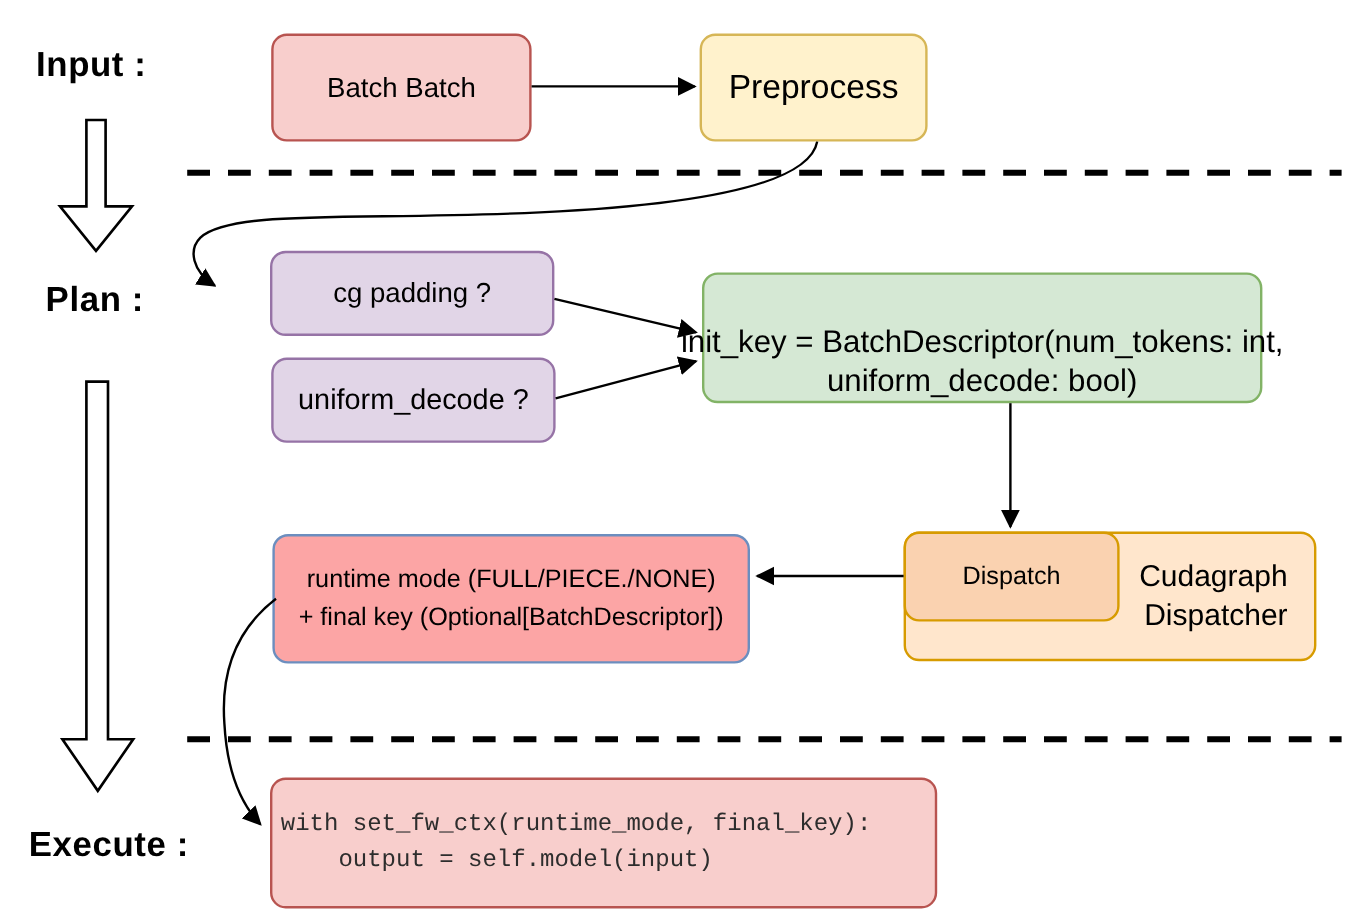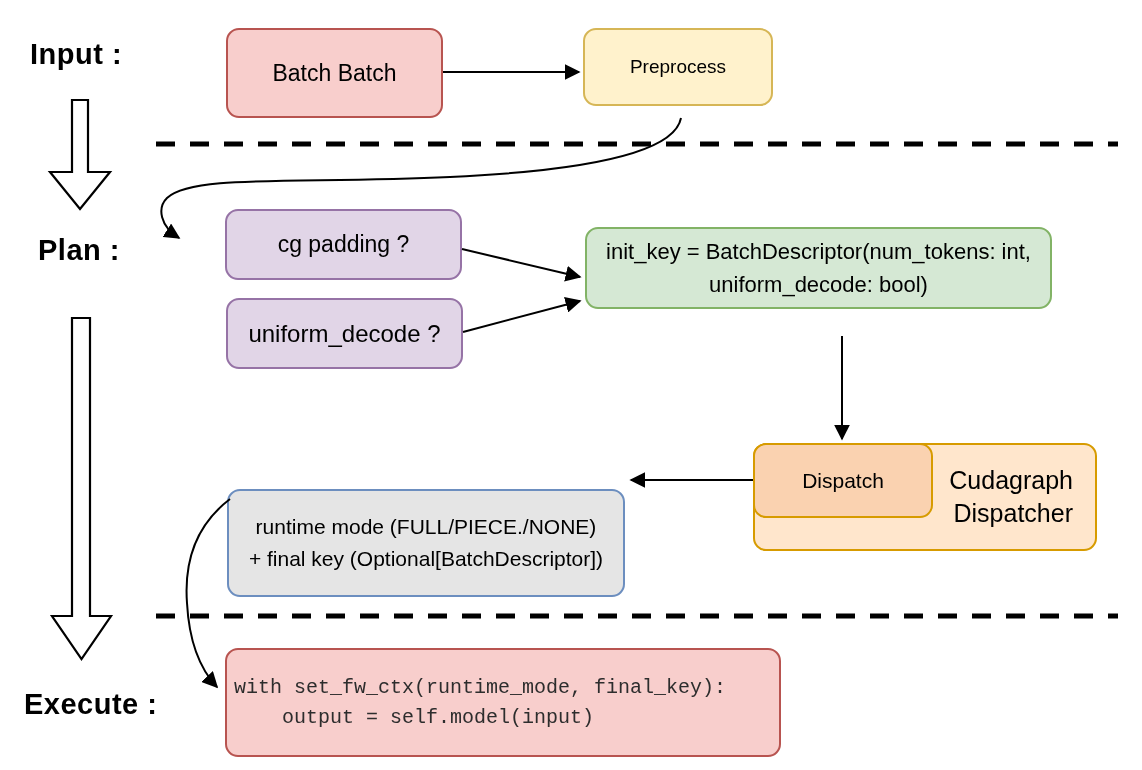--- a/index.html
+++ b/index.html
@@ -30,27 +30,27 @@
     justify-content: center;
     text-align: center;
   }
   .node .ln { white-space: nowrap; }
   .red    { background: #f8cecc; border-color: #b85450; }
   .yellow { background: #fff2cc; border-color: #d6b656; }
   .purple { background: #e1d5e7; border-color: #9673a6; }
   .green  { background: #d5e8d4; border-color: #82b366; }
   .orange-outer { background: #ffe6cc; border-color: #d79b00; }
   .orange-inner { background: #fad2b0; border-color: #d79b00; }
-  .blue   { background: #e5e5e5; border-color: #6c8ebf; margin-top: 44px; }
+  .blue   { background: #fca5a5; border-color: #6c8ebf; }
 
   #node-input-batch    { left: 226px; top: 28px;  width: 217px; height: 90px;  font-size: 23px; }
-  #node-preprocess     { left: 583px; top: 28px;  width: 190px; height: 78px;  font-size: 19px; }
+  #node-preprocess     { left: 583px; top: 28px;  width: 190px; height: 90px;  font-size: 28px; }
   #node-cg-padding     { left: 225px; top: 209px; width: 237px; height: 71px;  font-size: 23px; }
   #node-uniform-decode { left: 226px; top: 298px; width: 237px; height: 71px;  font-size: 24px; }
-  #node-init-key       { left: 585px; top: 227px; width: 467px; height: 82px; font-size: 22px; line-height: 33px; }
+  #node-init-key       { left: 585px; top: 227px; width: 467px; height: 109px; font-size: 26px; line-height: 33px; justify-content: flex-end; }
   #node-cudagraph-dispatcher { left: 753px; top: 443px; width: 344px; height: 108px; font-size: 25px; line-height: 33px;
                                align-items: flex-end; padding-right: 22px; }
   #node-dispatch       { left: 753px; top: 443px; width: 180px; height: 75px;  font-size: 21px; }
   #node-runtime-mode   { left: 227px; top: 445px; width: 398px; height: 108px; font-size: 21px; line-height: 32px; }
   #node-execute-code   { left: 225px; top: 648px; width: 556px; height: 109px;
                          font-family: "Liberation Mono", monospace; font-size: 20px; line-height: 30px;
                          align-items: flex-start; padding-left: 7px; color: #2d2d2d; }
   #node-execute-code .ln { white-space: pre; text-align: left; }
 
   #label-input   { left: 30px; top: 38px;  }

